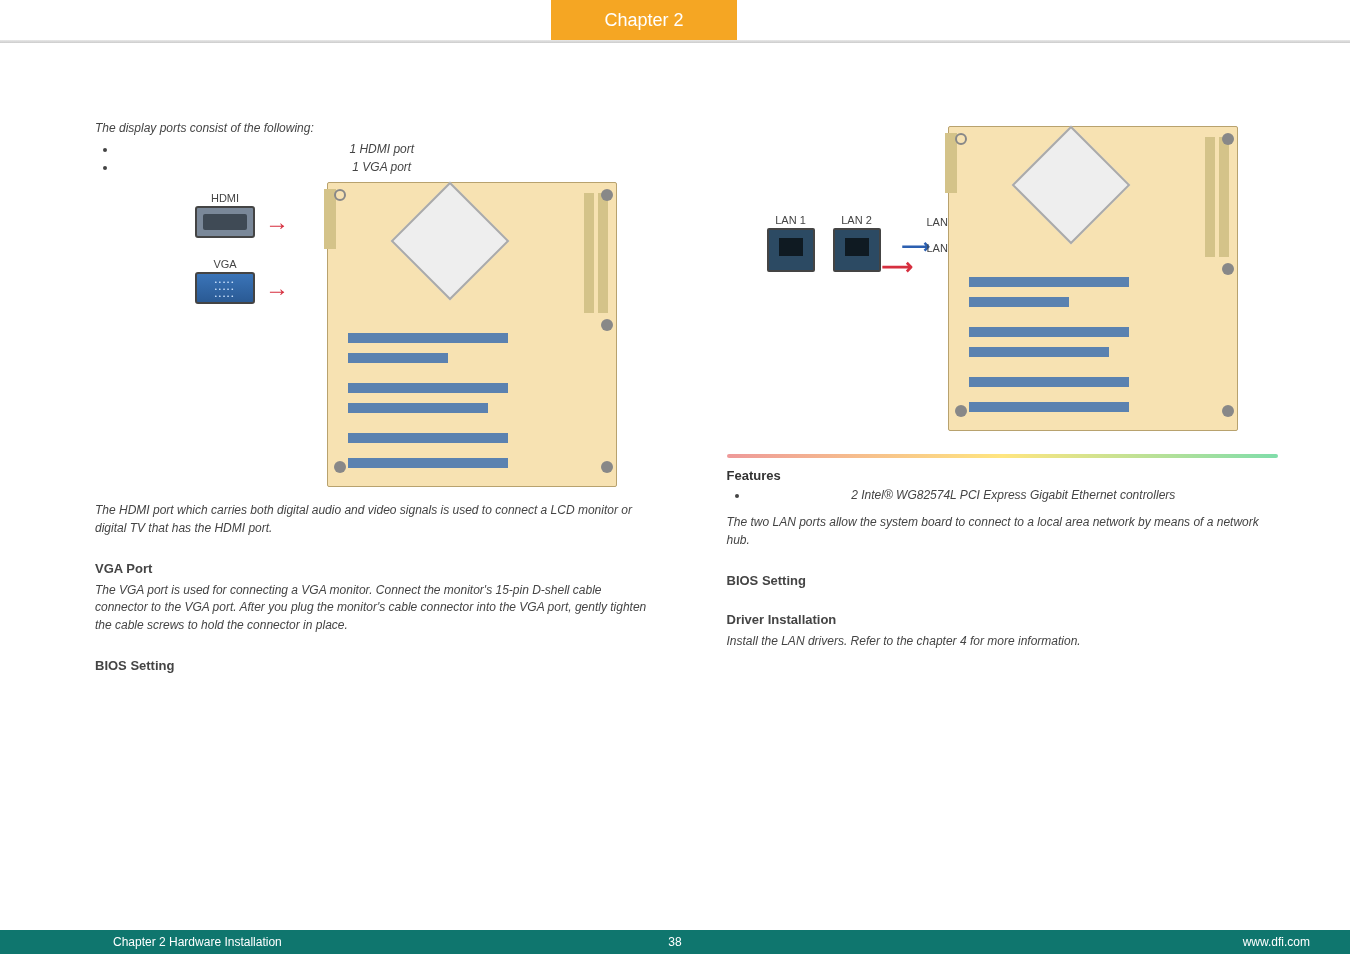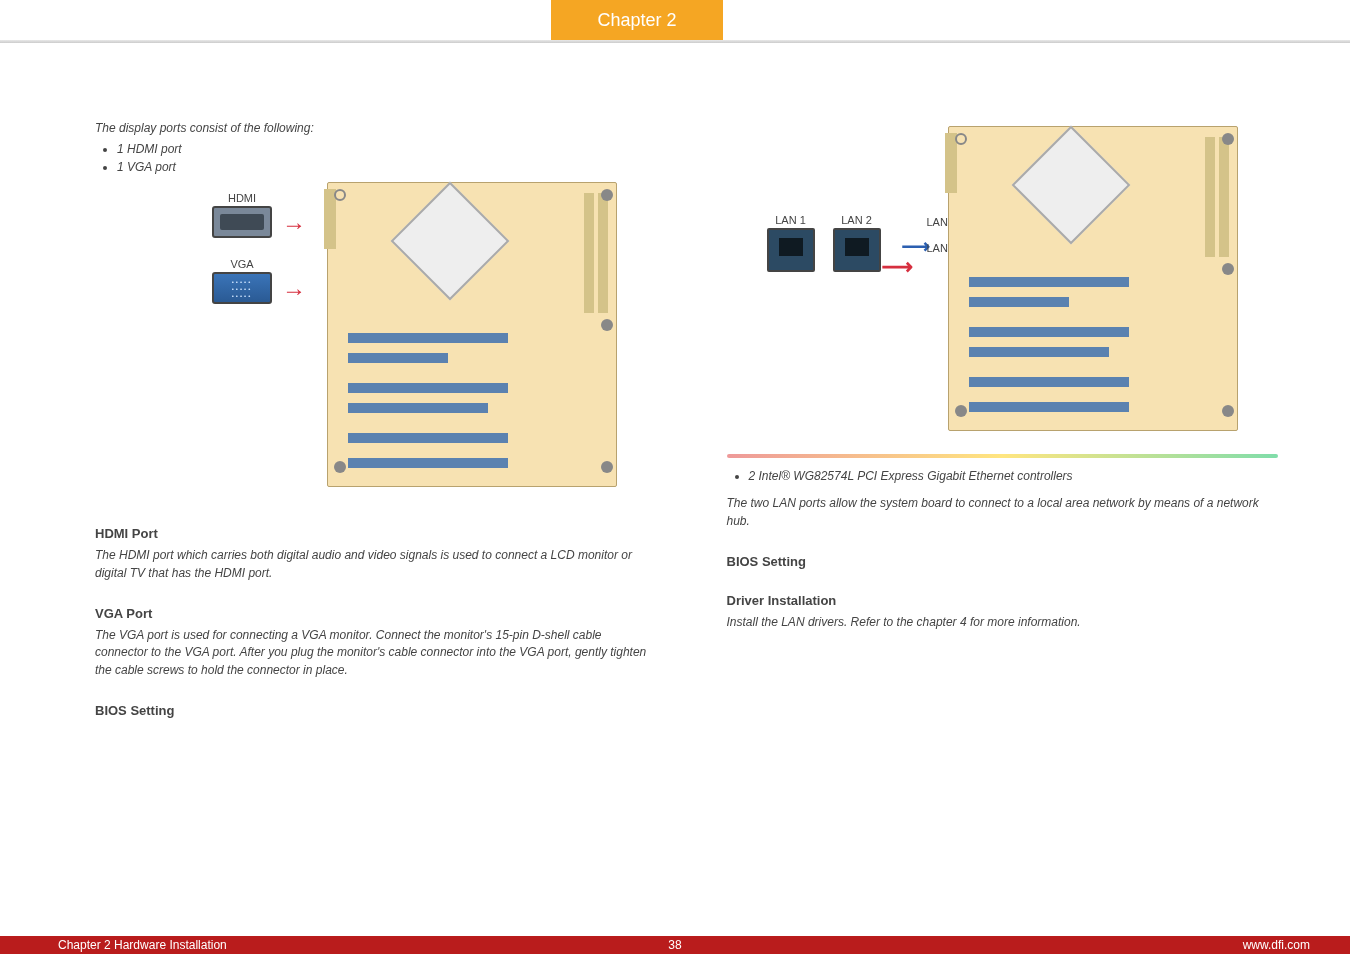--- a/index.html
+++ b/index.html
@@ -1,26 +1,26 @@
 <!DOCTYPE html>
 <html><head>
 <meta charset="utf-8">
 <style>
   * { margin: 0; padding: 0; box-sizing: border-box; }
   body { width: 1350px; height: 954px; font-family: Arial, Helvetica, sans-serif; background: #fff; color: #333; font-size: 12px; position: relative; }
-  .chapter-tab { position: absolute; top: 0; left: 551px; width: 172px; height: 40px; background: #f5a623; color: #fff; display: flex; align-items: center; justify-content: center; font-size: 18px; font-weight: 400; }
+  .chapter-tab { position: absolute; top: 0; left: 551px; width: 186px; height: 40px; background: #f5a623; color: #fff; display: flex; align-items: center; justify-content: center; font-size: 18px; font-weight: 400; }
   .top-line { position: absolute; top: 40px; left: 0; right: 0; height: 3px; background: linear-gradient(#e8e8e8, #ccc); }
   .page { position: absolute; top: 60px; left: 0; right: 0; height: 860px; display: flex; }
   .col { flex: 1; padding: 60px 40px 20px 95px; }
   .col.right { padding-left: 40px; padding-right: 72px; }
   h4.section { font-weight: bold; font-size: 13px; margin-top: 24px; margin-bottom: 6px; color: #444; }
   p, li { font-size: 12px; line-height: 1.45; color: #444; font-style: italic; }
-  ul.bullets { list-style: disc; margin-left: 22px; margin-top: 4px; }
+  ul.bullets { list-style: disc; margin-left: 22px; margin-top: 4px; text-align: center; }
   .diagram-wrap { margin-top: 6px; position: relative; height: 320px; }
-  .port-labels { position: absolute; left: 117px; top: 10px; }
+  .port-labels { position: absolute; left: 100px; top: 10px; }
   .port-item { display: flex; align-items: center; margin-bottom: 20px; }
   .port-img { width: 60px; height: 32px; background: #7a8899; border: 2px solid #444; border-radius: 3px; margin-right: 8px; position: relative; }
   .port-img.hdmi::after { content: ""; position: absolute; inset: 6px; background: #3f4a55; border-radius: 2px; }
   .port-img.vga { background: linear-gradient(#3a74b8, #2a5a94); }
   .port-img.vga::after { content: "•••••\A•••••\A•••••"; white-space: pre; position: absolute; inset: 0; color: #cfe5ff; font-size: 6px; line-height: 7px; text-align: center; padding-top: 5px; letter-spacing: 2px; }
   .port-img.lan { width: 48px; height: 44px; background: #2c4a63; border-radius: 2px; }
   .port-img.lan::after { content: ""; position: absolute; left: 10px; right: 10px; top: 8px; bottom: 14px; background: #0f1a22; }
   .port-caption { font-size: 11px; color: #444; text-align: center; width: 60px; margin-bottom: 2px; }
   .arrow { color: #d62f3f; font-size: 24px; font-weight: bold; margin: 0 4px 0 2px; }
   .board { position: absolute; right: 30px; top: 0; width: 290px; height: 305px; background: #f7e2b2; border: 1px solid #b8a26e; border-radius: 2px; }
@@ -37,21 +37,21 @@
   .board .ram { position: absolute; right: 8px; top: 10px; width: 10px; height: 120px; background: #d4c389; box-shadow: -14px 0 #d4c389; }
   .right .diagram-wrap { height: 310px; }
   .lan-ports { position: absolute; left: 40px; top: 88px; display: flex; gap: 10px; }
   .lan-side-labels { position: absolute; left: 200px; top: 90px; font-size: 11px; color: #444; }
   .lan-side-labels div { margin-bottom: 14px; }
   .lan-label-over { font-size: 11px; color: #444; text-align: center; width: 48px; margin-bottom: 2px; }
   .lan-arrow-red { position: absolute; left: 155px; top: 128px; color: #d62f3f; font-size: 22px; font-weight: bold; }
   .lan-arrow-blue { position: absolute; left: 175px; top: 108px; color: #2b5fb0; font-size: 20px; font-weight: bold; }
   .divider-grad { height: 4px; width: 100%; margin: 18px 0 10px 0; background: linear-gradient(to right, #d33, #fc0, #0b5); border-radius: 2px; opacity: .5; }
   .sub-title { font-weight: bold; font-size: 13px; margin-bottom: 4px; }
-  .footer { position: absolute; left: 0; right: 0; bottom: 0; height: 18px; background: #b91c1c; color: #fff; display: flex; align-items: center; justify-content: space-between; padding: 0 40px 0 58px; font-size: 12px; }
+  .footer { position: absolute; left: 0; right: 0; bottom: 0; height: 24px; background: #0f766e; color: #fff; display: flex; align-items: center; justify-content: space-between; padding: 0 40px 0 113px; font-size: 12px; }
   .page-num { position: absolute; left: 50%; transform: translateX(-50%); }
 </style>
 </head>
 <body>
 
 <div class="chapter-tab">Chapter 2</div>
 <div class="top-line"></div>
 
 <div class="page">
 
@@ -84,21 +84,20 @@
           <div class="ram"></div>
         <div class="slot s1"></div>
           <div class="slot s2"></div>
           <div class="slot s3"></div>
         <div class="slot s4"></div>
           <div class="slot s5"></div>
           <div class="slot s6"></div>
       </div>
     </div>
 
-    <h4 class="section">HDMI Port</h4>
     <p>The HDMI port which carries both digital audio and video signals is used to connect a LCD monitor or digital TV that has the HDMI port.</p>
 
     <h4 class="section">VGA Port</h4>
     <p>The VGA port is used for connecting a VGA monitor. Connect the monitor's 15-pin D-shell cable connector to the VGA port. After you plug the monitor's cable connector into the VGA port, gently tighten the cable screws to hold the connector in place.</p>
 
     <h4 class="section">BIOS Setting</h4>
   </div>
 
   <div class="col right">
     <div class="diagram-wrap">
@@ -125,20 +124,21 @@
           <div class="slot s2"></div>
           <div class="slot s3"></div>
         <div class="slot s4"></div>
           <div class="slot s5"></div>
           <div class="slot s6"></div>
       </div>
     </div>
 
     <div class="divider-grad"></div>
 
+    <div class="sub-title">Features</div>
     <ul class="bullets">
       <li>2 Intel® WG82574L PCI Express Gigabit Ethernet controllers</li>
     </ul>
     <p style="margin-top:10px">The two LAN ports allow the system board to connect to a local area network by means of a network hub.</p>
 
     <h4 class="section">BIOS Setting</h4>
 
     <h4 class="section">Driver Installation</h4>
     <p>Install the LAN drivers. Refer to the chapter 4 for more information.</p>
   </div>

